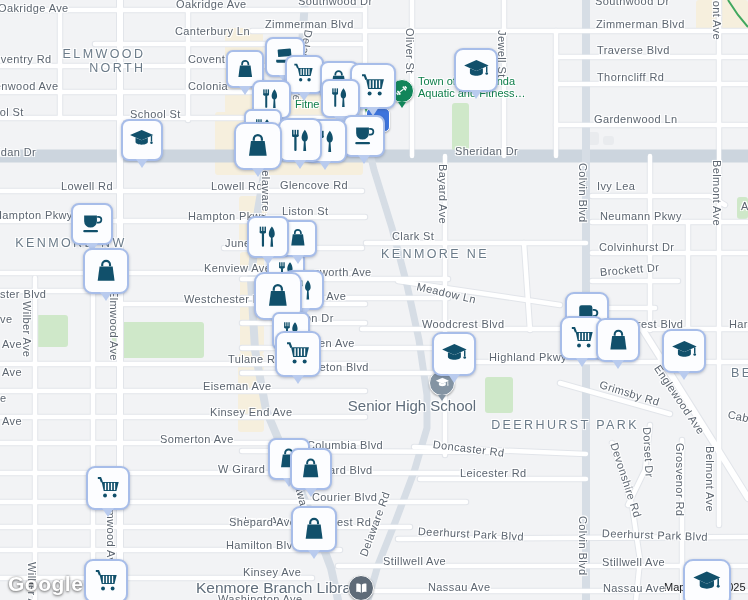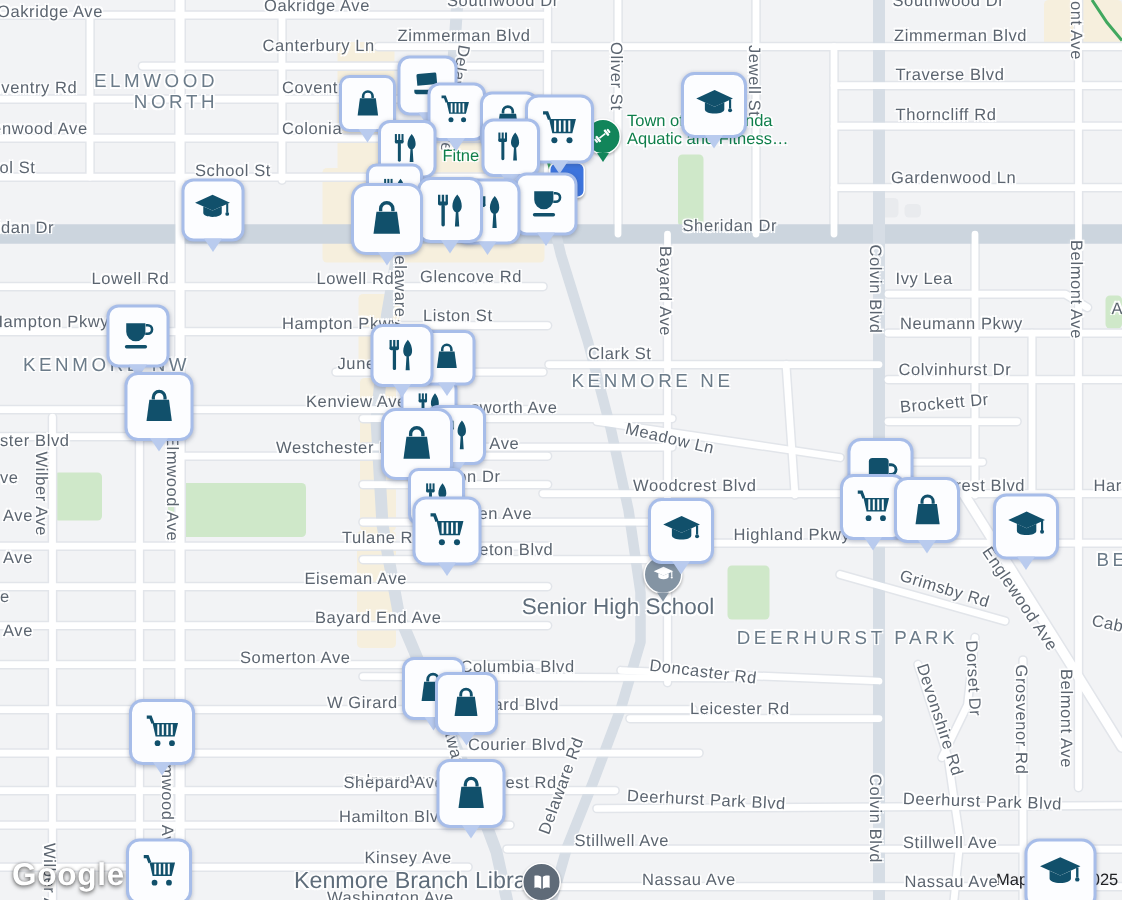--- a/index.html
+++ b/index.html
@@ -231,21 +231,21 @@
       <div class="map-label st" style="left: 729px; top: 324px; transform: translateY(-50%); transform-origin: 0px 50%;">Harr</div>
       <div class="map-label st" style="left: 2px; top: 344px; transform: translateY(-50%); transform-origin: 0px 50%;">Ave</div>
       <div class="map-label st" style="left: 319px; top: 343px; transform: translateY(-50%); transform-origin: 0px 50%;">en Ave</div>
       <div class="map-label st" style="left: 489px; top: 357px; transform: translateY(-50%); transform-origin: 0px 50%;">Highland Pkwy</div>
       <div class="map-label st" style="left: 228px; top: 359px; transform: translateY(-50%); transform-origin: 0px 50%;">Tulane Rd</div>
       <div class="map-label st" style="left: 307px; top: 367px; transform: translateY(-50%); transform-origin: 0px 50%;">nceton Blvd</div>
       <div class="map-label st" style="left: 2px; top: 372px; transform: translateY(-50%); transform-origin: 0px 50%;">Ave</div>
       <div class="map-label st" style="left: 203px; top: 386px; transform: translateY(-50%); transform-origin: 0px 50%;">Eiseman Ave</div>
       <div class="map-label st" style="left: 600px; top: 384px; transform: translateY(-50%) rotate(17deg); transform-origin: 0px 50%;">Grimsby Rd</div>
       <div class="map-label st" style="left: 0px; top: 398px; transform: translateY(-50%); transform-origin: 0px 50%;">e</div>
-      <div class="map-label st" style="left: 210px; top: 412px; transform: translateY(-50%); transform-origin: 0px 50%;">Bayard End Ave</div>
+      <div class="map-label st" style="left: 210px; top: 412px; transform: translateY(-50%); transform-origin: 0px 50%;">Kinsey End Ave</div>
       <div class="map-label st" style="left: 2px; top: 421px; transform: translateY(-50%); transform-origin: 0px 50%;">Ave</div>
       <div class="map-label st" style="left: 160px; top: 439px; transform: translateY(-50%); transform-origin: 0px 50%;">Somerton Ave</div>
       <div class="map-label st" style="left: 307px; top: 445px; transform: translateY(-50%); transform-origin: 0px 50%;">Columbia Blvd</div>
       <div class="map-label st" style="left: 433px; top: 444px; transform: translateY(-50%) rotate(7deg); transform-origin: 0px 50%;">Doncaster Rd</div>
       <div class="map-label st" style="left: 728px; top: 414px; transform: translateY(-50%) rotate(12deg); transform-origin: 0px 50%;">Cab</div>
       <div class="map-label st" style="left: 218px; top: 469px; transform: translateY(-50%); transform-origin: 0px 50%;">W Girard B</div>
       <div class="map-label st" style="left: 325px; top: 470px; transform: translateY(-50%); transform-origin: 0px 50%;">rard Blvd</div>
       <div class="map-label st" style="left: 460px; top: 473px; transform: translateY(-50%); transform-origin: 0px 50%;">Leicester Rd</div>
       <div class="map-label st" style="left: 230px; top: 521px; transform: translateY(-50%); transform-origin: 0px 50%;">Palmer Ave</div>
       <div class="map-label st" style="left: 312px; top: 497px; transform: translateY(-50%); transform-origin: 0px 50%;">Courier Blvd</div>

